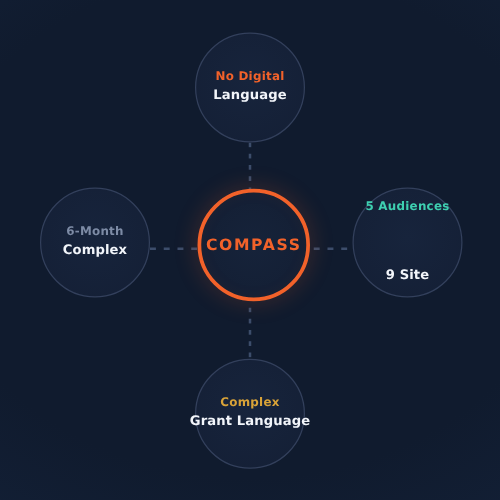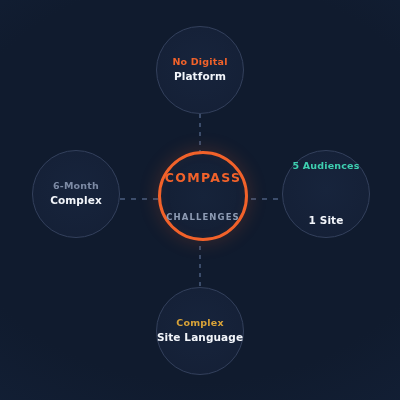--- a/index.html
+++ b/index.html
@@ -127,36 +127,35 @@
 
 <div id="canvas">
 
   <div class="connector vertical" id="conn-top"></div>
   <div class="connector vertical" id="conn-bottom"></div>
   <div class="connector horizontal" id="conn-left"></div>
   <div class="connector horizontal" id="conn-right"></div>
 
   <div class="node" id="node-top">
     <div class="line1 c-orange">No Digital</div>
-    <div class="line2">Platform</div>
+    <div class="line2">Language</div>
   </div>
 
   <div class="node" id="node-left">
     <div class="line1 c-slate">6-Month</div>
     <div class="line2">Complex</div>
   </div>
 
   <div class="node" id="node-right">
     <div class="line1 c-teal">5 Audiences</div>
-    <div class="line2">1 Site</div>
+    <div class="line2">9 Site</div>
   </div>
 
   <div class="node" id="node-bottom">
     <div class="line1 c-amber">Complex</div>
-    <div class="line2">Site Language</div>
+    <div class="line2">Grant Language</div>
   </div>
 
   <div id="hub">
     <div class="hub-title">COMPASS</div>
-    <div class="hub-sub">CHALLENGES</div>
   </div>
 
 </div>
 
 </body></html>

